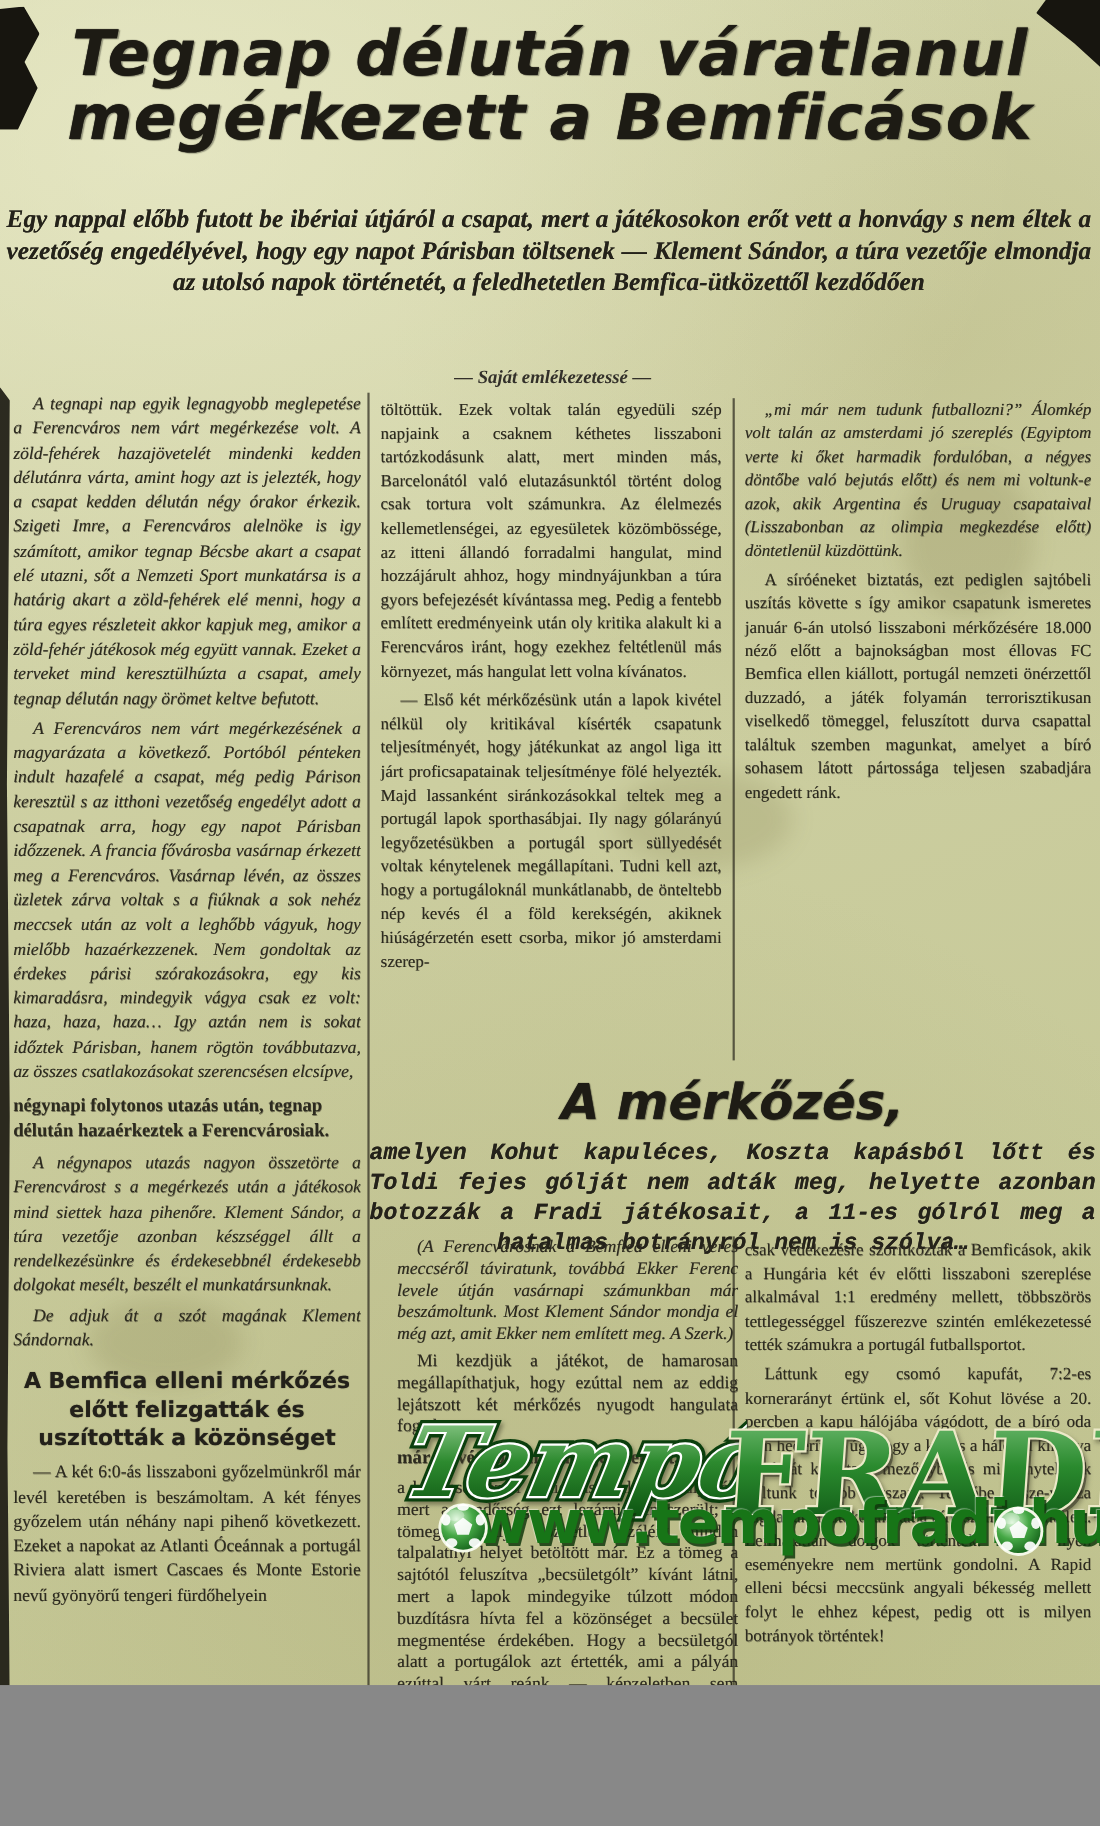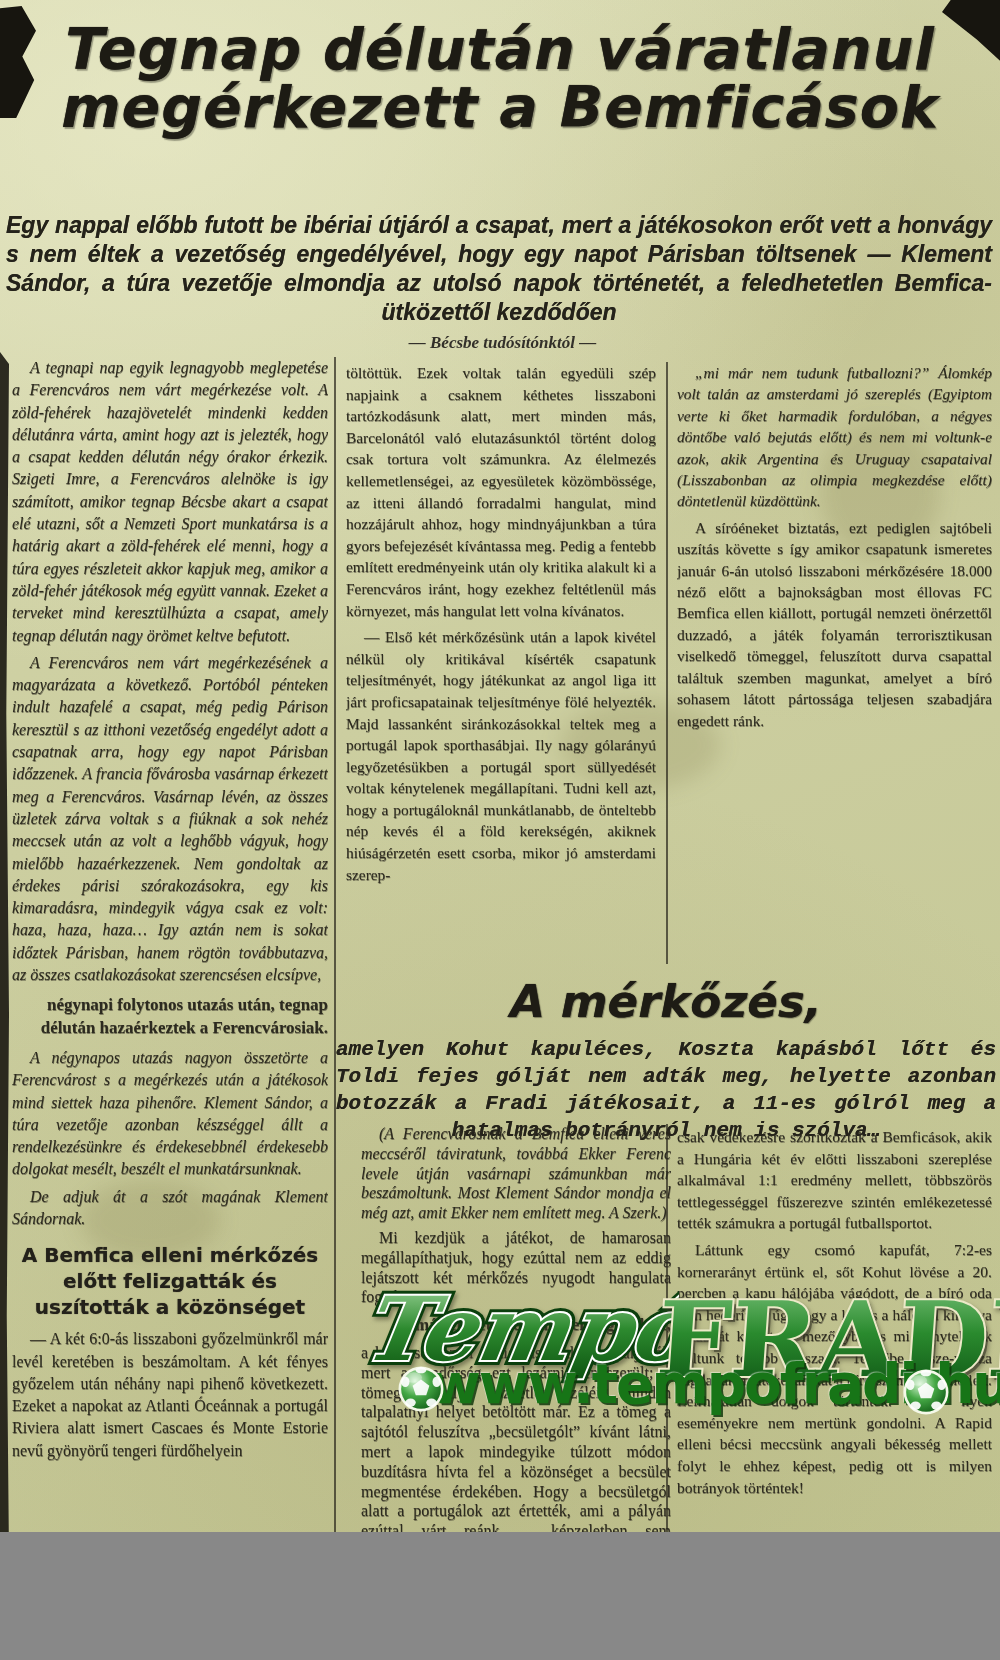--- a/index.html
+++ b/index.html
@@ -21,39 +21,39 @@
     clip-path:polygon(15% 0,100% 0,100% 92%,60% 60%,0 18%);}
   .left-bar{position:absolute;left:0;top:352px;width:9px;height:1205px;background:#1d1b14;opacity:.92;
     clip-path:polygon(0 0,100% 1%,70% 30%,100% 55%,75% 80%,100% 100%,0 99%);}
   .vrule{position:absolute;width:2px;background:rgba(45,42,30,.72);}
   .hrule{position:absolute;background:#2b2920;}
   
   .masthead{position:absolute;left:0;top:20px;width:100%;text-align:center;
     font-family:"DejaVu Sans", sans-serif;font-weight:bold;font-style:italic;
     font-size:57px;line-height:58px;letter-spacing:1px;color:#1d1b14;
     text-shadow:0 0 1px #1d1b14,1.5px 1.5px 1px rgba(30,28,20,.35);}
-  .lede{position:absolute;left:6px;top:211px;width:986px;margin:0;
-    font-family:Liberation Sans, sans-serif;font-weight:bold;font-style:italic;
+  .lede{position:absolute;left:6px;top:184px;width:986px;margin:0;
+    font-family:Liberation Serif, serif;font-weight:bold;font-style:italic;
     font-size:23px;line-height:29px;color:#24221a;
     text-align:justify;text-align-last:center;
     text-shadow:0 0 .6px rgba(30,28,20,.8);}
   .byline{position:absolute;left:340px;top:333px;width:325px;text-align:center;
     font-style:italic;font-weight:bold;font-size:17px;color:#33302a;}
   
   .col{position:absolute;overflow:hidden;text-align:justify;}
   .col p{margin:0 0 5px;text-indent:18px;
     text-shadow:.4px .5px .6px rgba(43,40,30,.5);}
   .p-cont{text-indent:0 !important;}
   .it{font-style:italic;}
   .col1{left:12px;top:357px;width:316px;height:1282px;font-size:16px;line-height:22.3px;}
   .col2a{left:346px;top:362px;width:310px;height:604px;font-size:15.4px;line-height:21.6px;}
   .col3a{left:677px;top:362px;width:315px;height:608px;font-size:15.4px;line-height:21.4px;}
   .col2b{left:361px;top:1124px;width:310px;height:516px;font-size:16px;line-height:19.8px;font-family:Liberation Serif, serif;}
   .col3b{left:677px;top:1126px;width:315px;height:514px;font-size:15.5px;line-height:21.6px;}
-  .lead-block{font-weight:bold;text-align:right;text-indent:0 !important;
+  .lead-block{font-weight:bold;text-align:left;text-indent:0 !important;
     font-size:1.06em;margin:8px 0 8px !important;}
   .subhead{font-family:"DejaVu Sans", sans-serif;font-weight:bold;font-style:normal;
     font-size:20px;line-height:26px;text-align:center;margin:12px 0 8px;color:#23211a;
     text-shadow:0 0 1px rgba(30,28,20,.7);}
   
   .merkozes{position:absolute;left:336px;top:978px;width:660px;text-align:center;}
   .merkozes h2{margin:0 0 10px;font-family:"DejaVu Sans", sans-serif;font-weight:bold;font-style:italic;
     font-size:45px;line-height:48px;color:#1e1c15;text-shadow:0 0 1px #1e1c15,1px 1px 1px rgba(30,28,20,.35);}
   .merkozes .deck{margin:0;font-family:Liberation Mono, monospace;font-weight:bold;font-style:italic;
     font-size:21px;line-height:27px;text-align:justify;text-align-last:center;color:#24221a;
@@ -79,21 +79,21 @@
   <div class="stain" style="left:80px;top:1180px;width:140px;height:80px;"></div>
   <div class="stain" style="left:820px;top:420px;width:120px;height:140px;"></div>
 
   <header class="masthead">
     <div>Tegnap délután váratlanul</div>
     <div>megérkezett a Bemficások</div>
   </header>
 
   <p class="lede">Egy nappal előbb futott be ibériai útjáról a csapat, mert a játékosokon erőt vett a honvágy s nem éltek a vezetőség engedélyével, hogy egy napot Párisban töltsenek — Klement Sándor, a túra vezetője elmondja az utolsó napok történetét, a feledhetetlen Bemfica-ütközettől kezdődően</p>
 
-  <div class="byline">— Bécsbe tudósítónktól —</div>
+  <div class="byline">— Saját emlékezetessé —</div>
 
   <div class="vrule" style="left:334px;top:357px;height:1277px;"></div>
   <div class="vrule" style="left:666px;top:362px;height:602px;"></div>
   <div class="vrule" style="left:666px;top:1124px;height:510px;"></div>
 
   <section class="col col1">
     <p class="it">A tegnapi nap egyik legnagyobb meglepetése a Ferencváros nem várt megérkezése volt. A zöld-fehérek hazajövetelét mindenki kedden délutánra várta, amint hogy azt is jelezték, hogy a csapat kedden délután négy órakor érkezik. Szigeti Imre, a Ferencváros alelnöke is igy számított, amikor tegnap Bécsbe akart a csapat elé utazni, sőt a Nemzeti Sport munkatársa is a határig akart a zöld-fehérek elé menni, hogy a túra egyes részleteit akkor kapjuk meg, amikor a zöld-fehér játékosok még együtt vannak. Ezeket a terveket mind keresztülhúzta a csapat, amely tegnap délután nagy örömet keltve befutott.</p>
     <p class="it">A Ferencváros nem várt megérkezésének a magyarázata a következő. Portóból pénteken indult hazafelé a csapat, még pedig Párison keresztül s az itthoni vezetőség engedélyt adott a csapatnak arra, hogy egy napot Párisban időzzenek. A francia fővárosba vasárnap érkezett meg a Ferencváros. Vasárnap lévén, az összes üzletek zárva voltak s a fiúknak a sok nehéz meccsek után az volt a leghőbb vágyuk, hogy mielőbb hazaérkezzenek. Nem gondoltak az érdekes párisi szórakozásokra, egy kis kimaradásra, mindegyik vágya csak ez volt: haza, haza, haza… Igy aztán nem is sokat időztek Párisban, hanem rögtön továbbutazva, az összes csatlakozásokat szerencsésen elcsípve,</p>
     <p class="lead-block">négynapi folytonos utazás után, tegnap délután hazaérkeztek a Ferencvárosiak.</p>
     <p class="it">A négynapos utazás nagyon összetörte a Ferencvárost s a megérkezés után a játékosok mind siettek haza pihenőre. Klement Sándor, a túra vezetője azonban készséggel állt a rendelkezésünkre és érdekesebbnél érdekesebb dolgokat mesélt, beszélt el munkatársunknak.</p>

